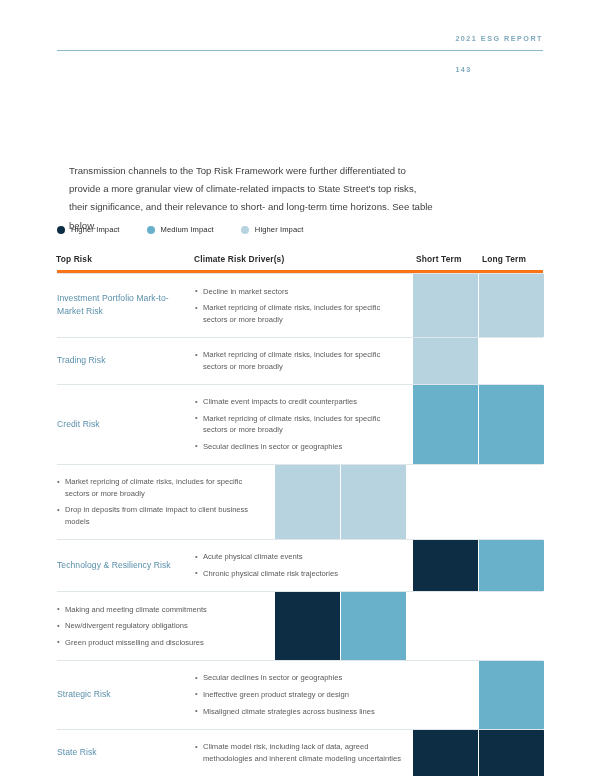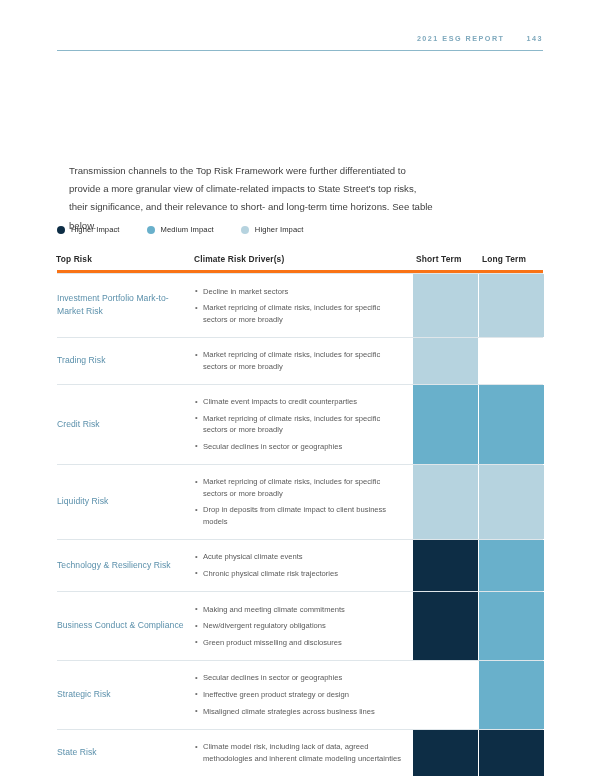--- a/index.html
+++ b/index.html
@@ -28,20 +28,21 @@
     position: absolute;
     right: 0;
     top: 0;
     display: flex;
     align-items: baseline;
     gap: 22px;
     font-size: 7.2px;
     font-weight: bold;
     letter-spacing: 1.5px;
     color: #7fa9bd;
+    flex-direction: column;
   }
   .header-rule {
     position: absolute;
     left: 0;
     right: 0;
     top: 16px;
     height: 1px;
     background: #8cb8ca;
   }
 
@@ -265,23 +266,20 @@
           <div class="driver">Secular declines in sector or geographies</div>
         </div>
         <div class="col-term short">
           <div class="swatch" style="background: rgb(105, 176, 203);"></div>
         </div>
         <div class="col-term long">
           <div class="swatch" style="background: rgb(105, 176, 203);"></div>
         </div>
       </div>
       <div class="row">
-        <div class="col-risk">
-          <span class="risk-name">Liquidity Risk</span>
-        </div>
         <div class="col-drivers">
           <div class="driver">Market repricing of climate risks, includes for specific sectors or more broadly</div>
           <div class="driver">Drop in deposits from climate impact to client business models</div>
         </div>
         <div class="col-term short">
           <div class="swatch" style="background: rgb(182, 211, 223);"></div>
         </div>
         <div class="col-term long">
           <div class="swatch" style="background: rgb(182, 211, 223);"></div>
         </div>
@@ -295,23 +293,20 @@
           <div class="driver">Chronic physical climate risk trajectories</div>
         </div>
         <div class="col-term short">
           <div class="swatch" style="background: rgb(13, 45, 69);"></div>
         </div>
         <div class="col-term long">
           <div class="swatch" style="background: rgb(105, 176, 203);"></div>
         </div>
       </div>
       <div class="row">
-        <div class="col-risk">
-          <span class="risk-name">Business Conduct &amp; Compliance</span>
-        </div>
         <div class="col-drivers">
           <div class="driver">Making and meeting climate commitments</div>
           <div class="driver">New/divergent regulatory obligations</div>
           <div class="driver">Green product misselling and disclosures</div>
         </div>
         <div class="col-term short">
           <div class="swatch" style="background: rgb(13, 45, 69);"></div>
         </div>
         <div class="col-term long">
           <div class="swatch" style="background: rgb(105, 176, 203);"></div>

